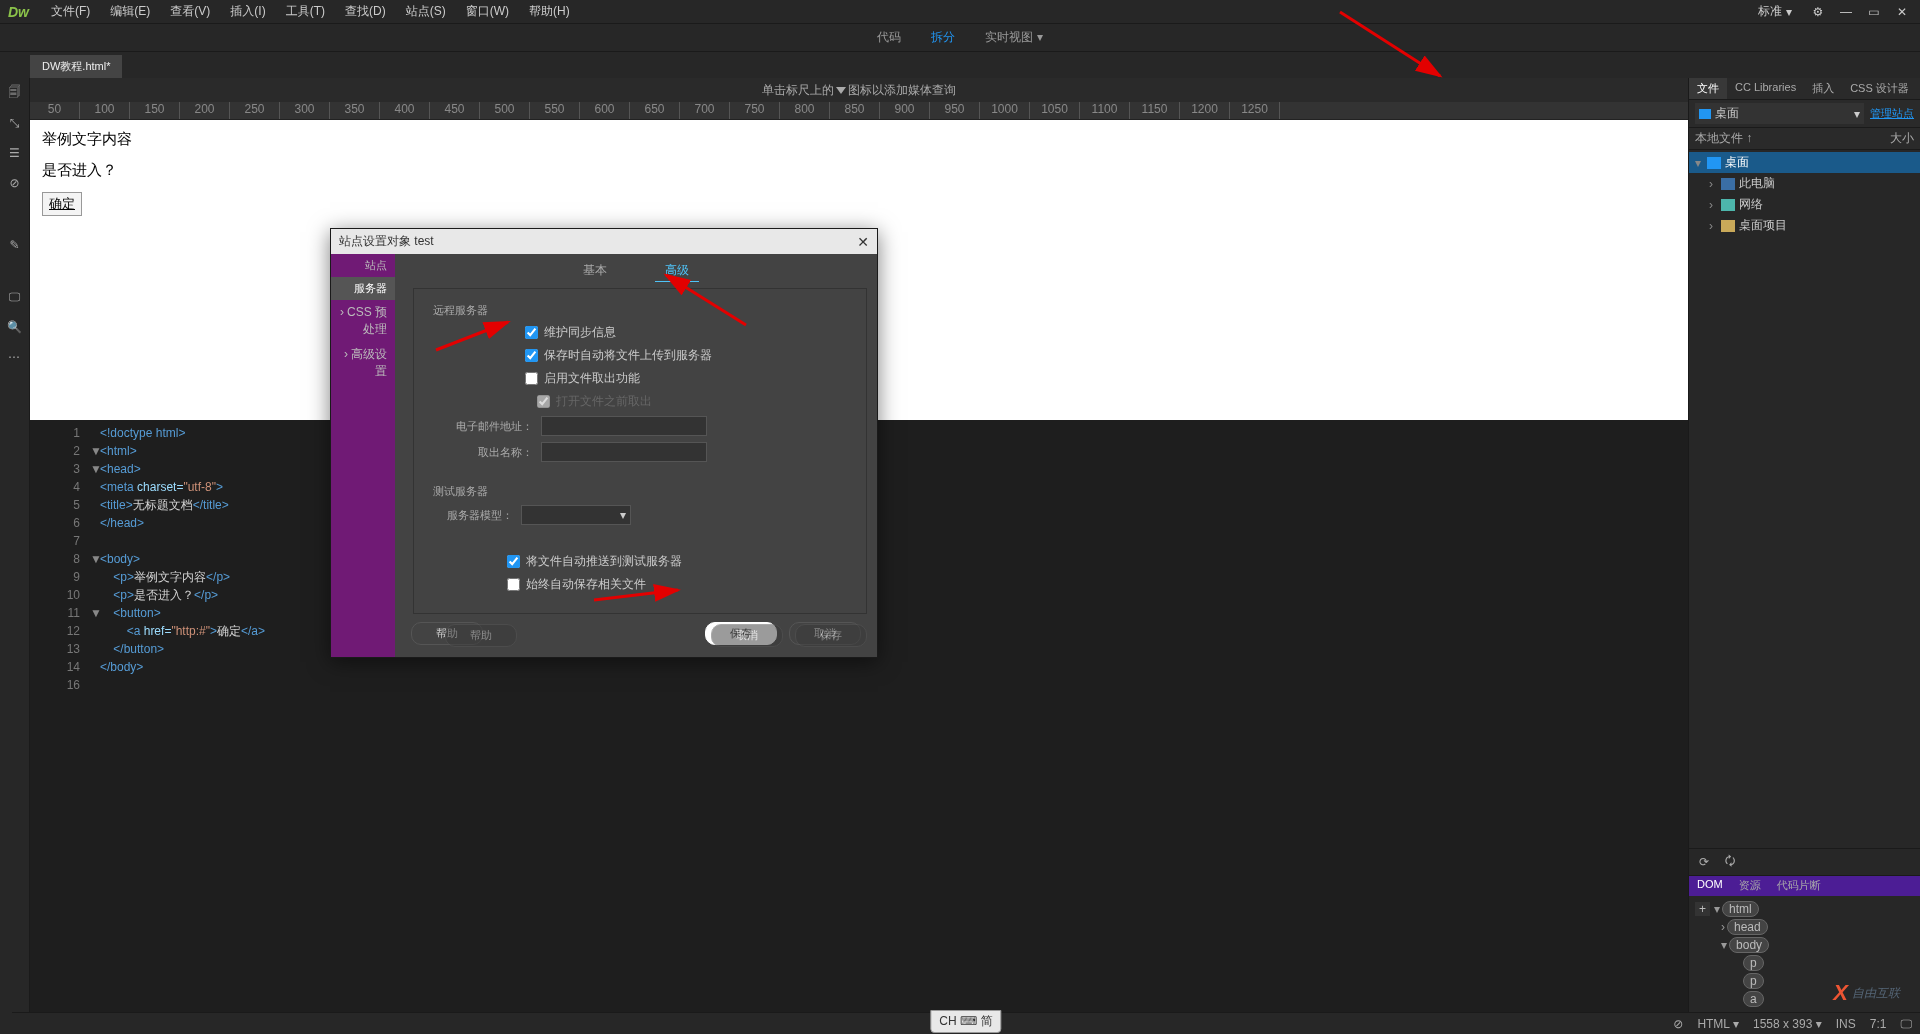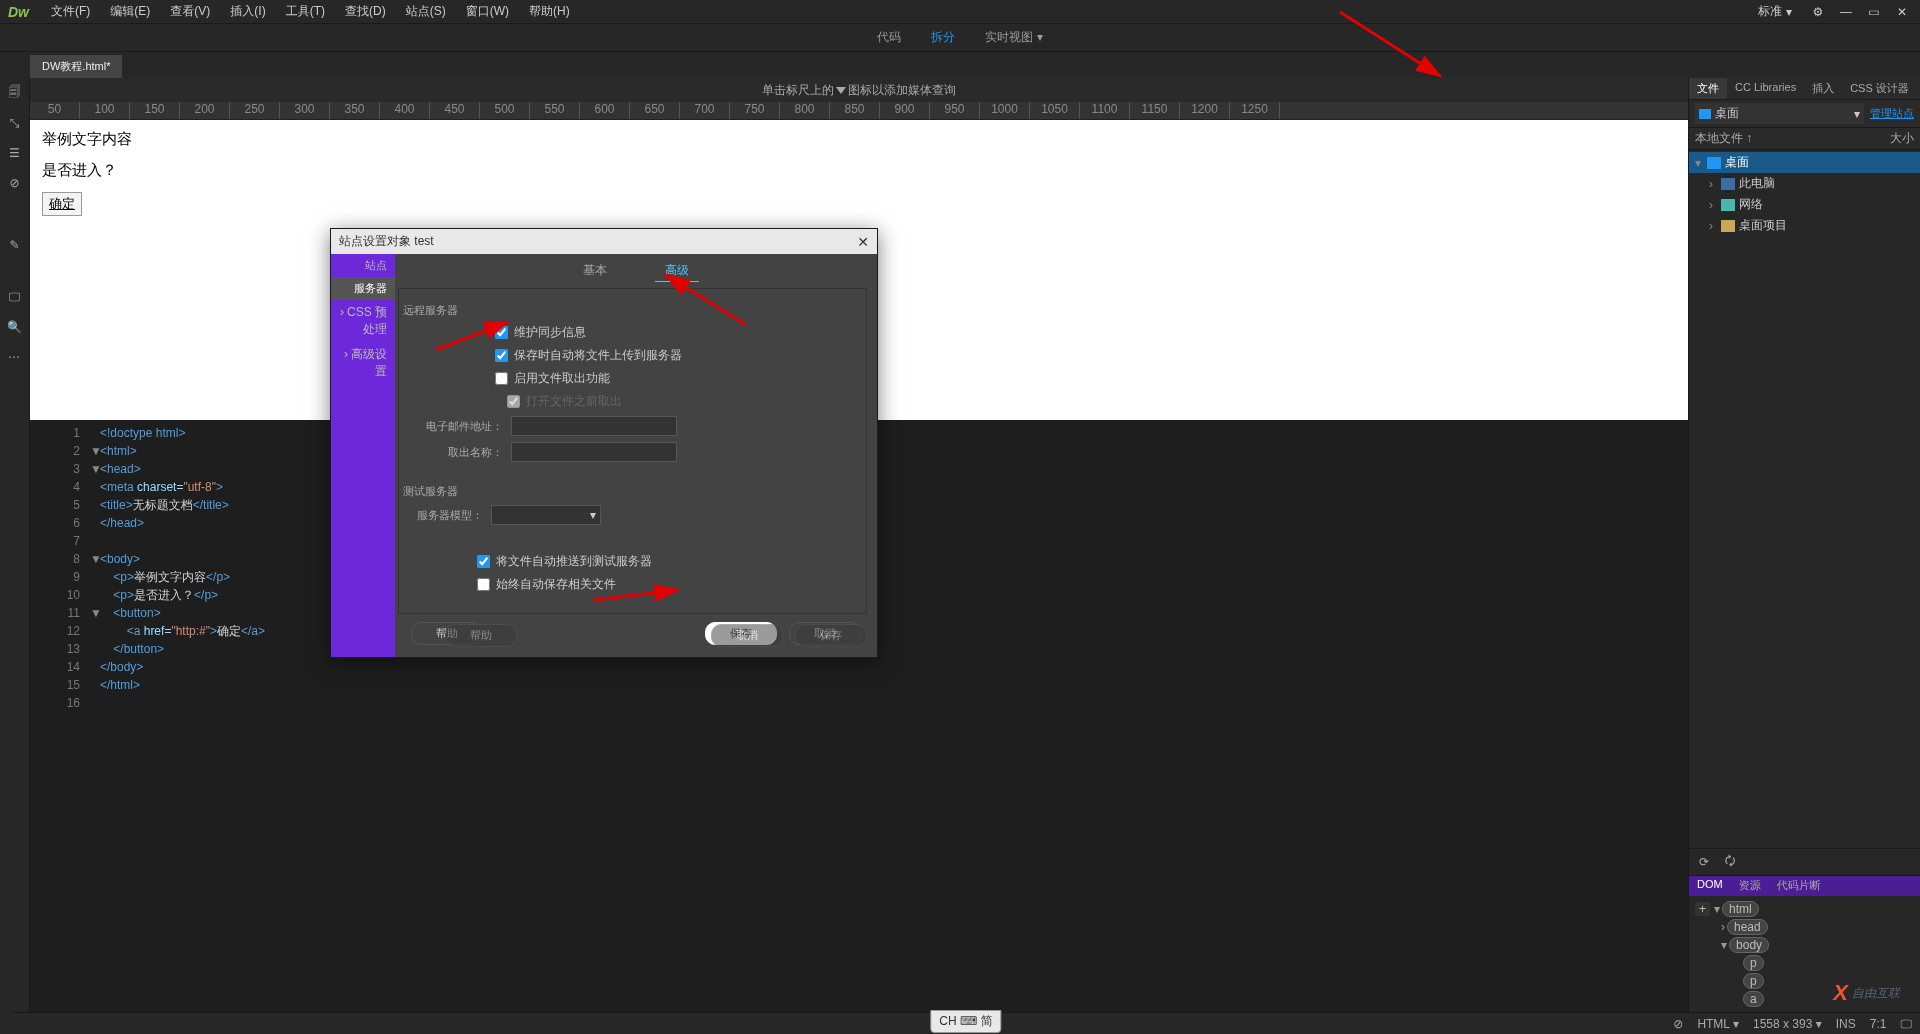--- a/index.html
+++ b/index.html
@@ -82,21 +82,21 @@
 .dom-tree{padding:4px 6px;}
 .dom-row{display:flex;align-items:center;padding:1px 0;color:#999;font-size:11px;}
 .dom-tag{background:#444;border:1px solid #666;border-radius:8px;padding:0 6px;color:#bbb;margin-left:2px;}
 .plus-btn{background:#333;color:#bbb;padding:0 4px;margin-right:4px;font-size:12px;}
 
 
 .dialog-overlay { position: absolute; top: 228px; left: 330px; width: 548px; background: #434343; border: 1px solid #1a1a1a; box-shadow: 0 4px 20px rgba(0,0,0,0.5); }
 .dialog-title { background: #e8e8e8; color: #333; padding: 4px 8px; display: flex; align-items: center; }
 .dialog-close { margin-left: auto; font-size: 14px; color: #333; cursor: pointer; }
 .dialog-body { display: flex; min-height: 380px; }
-.dialog-sidebar { width: 64px; background: #6d28d9; }
+.dialog-sidebar { width: 64px; background: #701a75; }
 .side-item { padding: 4px 8px; color: #bbb; font-size: 11px; cursor: pointer; text-align: right; }
 .side-item.active { background: #555; color: #fff; }
 .dialog-content { flex: 1; background: #434343; padding: 0; position: relative; }
 .inner-tabs { display: flex; justify-content: center; gap: 38px; padding: 6px 0; }
 .inner-tab { color: #aaa; cursor: pointer; padding: 2px 10px; }
 .inner-tab.active { color: #4fc3f7; border-bottom: 1px solid #4fc3f7; }
 .form-section { padding: 6px 18px; }
 .section-label { color: #aaa; margin: 6px 0; font-size: 11px; }
 .chk-row { display: flex; align-items: center; margin: 6px 0 6px 92px; color: #ccc; font-size: 11px; }
 .chk-row input { margin-right: 6px; accent-color: #2196F3; }
@@ -280,25 +280,20 @@
           <span class="gutter">13</span>
           <span class="fold"></span>
           <span class="code-text">    <span class="tag">&lt;/button&gt;</span></span>
         </div>
         <div class="code-line">
           <span class="gutter">14</span>
           <span class="fold"></span>
           <span class="code-text"><span class="tag">&lt;/body&gt;</span></span>
         </div>
         <div class="code-line">
-          <span class="gutter">15</span>
-          <span class="fold"></span>
-          <span class="code-text"><span class="tag">&lt;/html&gt;</span></span>
-        </div>
-        <div class="code-line">
           <span class="gutter">16</span>
           <span class="fold"></span>
           <span class="code-text"></span>
         </div>
       </div>
   </div>
 
   <div class="right-panel">
     <div class="panel-tabs">
       <span class="panel-tab active">文件</span>
@@ -399,21 +394,21 @@
       <div class="side-item">站点</div>
       <div class="side-item active">服务器</div>
       <div class="side-item"><span style="margin-right:3px">›</span><span>CSS 预处理</span></div>
       <div class="side-item"><span style="margin-right:3px">›</span><span>高级设置</span></div>
     </div>
     <div class="dialog-content">
       <div class="inner-tabs">
         <span class="inner-tab">基本</span>
         <span class="inner-tab active">高级</span>
       </div>
-      <div class="form-section" style="border:1px solid #333;margin:0 10px 8px 3px;padding:8px 10px 14px 4px;">
+      <div class="form-section" style="border:1px solid #333;margin:0 10px 8px 18px;padding:8px 10px 14px 19px;">
         <div class="section-label">远程服务器</div>
         <div class="chk-row">
             <input type="checkbox" checked="" style="">
             <span>维护同步信息</span>
           </div>
         <div class="chk-row">
             <input type="checkbox" checked="" style="">
             <span>保存时自动将文件上传到服务器</span>
           </div>
         <div class="chk-row">

